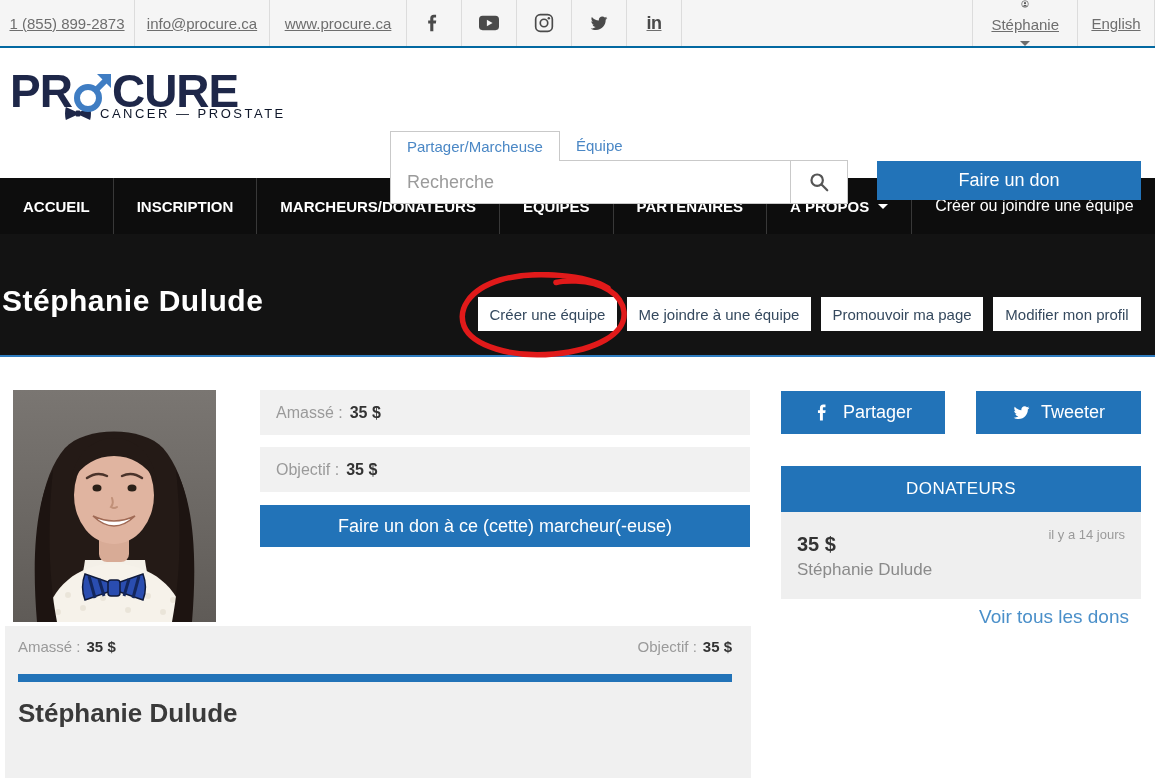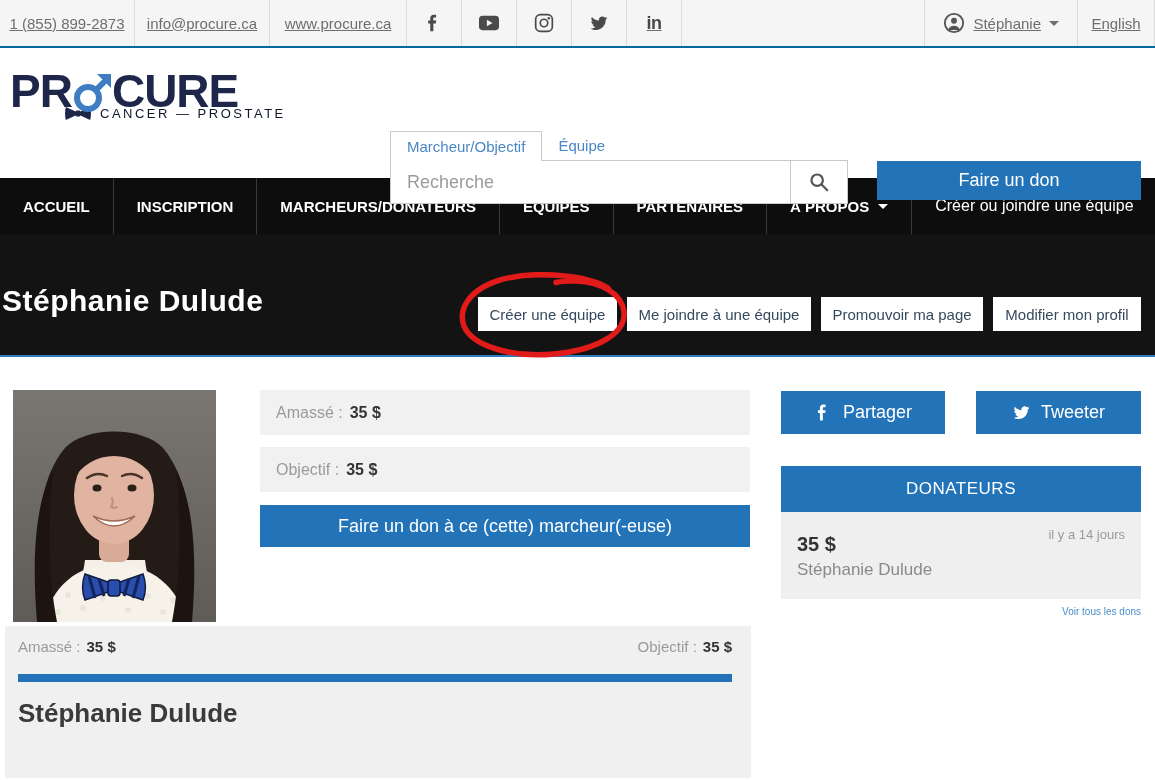--- a/index.html
+++ b/index.html
@@ -8,21 +8,21 @@
   .page { position:relative; width:1155px; height:780px; background:#fff; overflow:hidden; }
 
   
   .topbar { display:flex; height:48px; background:#f5f5f5; border-bottom:2px solid #0369a1; align-items:stretch; font-size:15px; color:#6e6e6e;text-decoration:underline; }
   .tb-cell { display:flex; align-items:center; justify-content:center; border-right:1px solid #dcdcdc; cursor:pointer; }
   .tb-phone { width:135px; }
   .tb-email { width:135px; }
   .tb-web   { width:137px; }
   .tb-icon  { width:55px; }
   .tb-spacer { flex:1; border-right:none; cursor:default; }
-  .tb-user { padding:0 18px; gap:8px; border-left:1px solid #dcdcdc; border-right:none; }
+  .tb-user { padding:0 18px; gap:8px; border-left:1px solid #dcdcdc; border-right:none;flex-direction:column; }
   .tb-lang { width:78px; border-left:1px solid #dcdcdc; }
   .tb-icon svg { width:20px; height:20px; }
   .in-glyph { font-weight:bold; font-size:18px; color:#4a4a4a; letter-spacing:-0.5px; }
   .caret-down { width:0; height:0; border-left:5px solid transparent; border-right:5px solid transparent; border-top:5px solid #6e6e6e; display:inline-block; }
 
   
   .header { position:relative; height:130px; background:#fff; }
   .logo { position:absolute; left:10px; top:20px; cursor:pointer; }
   .logo-main { display:flex; align-items:center; font-size:46px; font-weight:800; color:#1e2749; letter-spacing:-1px; line-height:46px; }
   .logo-male { width:38px; height:42px; margin:0 1px; position:relative; top:2px; }
@@ -64,21 +64,21 @@
   .donate-big { position:absolute; left:260px; top:148px; width:490px; height:42px; font-size:18px; }
   .share-btn { position:absolute; top:34px; height:43px; font-size:18px; gap:10px; }
   .share-fb { left:781px; width:164px; }
   .share-tw { left:976px; width:165px; }
   .share-btn svg { width:19px; height:19px; }
   .donors-head { position:absolute; left:781px; top:109px; width:360px; height:46px; font-size:17px; letter-spacing:0.5px; cursor:default; }
   .donor-card { position:absolute; left:781px; top:155px; width:360px; height:87px; background:#efefef; padding:14px 16px; }
   .donor-amt { font-size:20px; font-weight:bold; color:#333; margin-top:7px; }
   .donor-name { font-size:17px; color:#8a8a8a; margin-top:4px; }
   .donor-time { position:absolute; right:16px; top:15px; font-size:13px; color:#9a9a9a; }
-  .see-all { position:absolute; right:14px; top:249px; font-size:10px; color:#4a8fc9; cursor:pointer; }
+  .see-all { position:absolute; right:26px; top:249px; font-size:19px; color:#4a8fc9; cursor:pointer; }
 
   .summary { position:absolute; left:5px; top:269px; width:746px; height:152px; background:#f0f0f0; }
   .sum-row { position:absolute; left:13px; right:19px; top:12px; display:flex; justify-content:space-between; font-size:15px; color:#9a9a9a; }
   .sum-row strong { color:#333; margin-left:6px; }
   .progress-track { position:absolute; left:13px; right:19px; top:48px; height:8px; background:#d9d9d9; }
   .progress-fill { height:100%; background:#2273b8; width:0; }
   .sum-title { position:absolute; left:13px; top:72px; font-size:26px; font-weight:800; color:#3a3a3a; }
 </style>
 </head>
 <body>
@@ -144,21 +144,21 @@
           <path d="M2 1l11 5v4L2 15c-1.2-4-1.2-10 0-14z" fill="#1e2749"></path>
           <path d="M28 1L17 6v4l11 5c1.2-4 1.2-10 0-14z" fill="#1e2749"></path>
           <rect x="12.5" y="4.7" width="5" height="6.6" rx="1.2" fill="#1e2749"></rect>
         </svg>
         <span class="logo-tagline">CANCER — PROSTATE</span>
       </div>
     </div>
 
     <div class="search-block">
       <div class="tabs">
-        <div class="tab active">Marcheur/Objectif</div>
+        <div class="tab active">Partager/Marcheuse</div>
         <div class="tab">Équipe</div>
       </div>
       <div class="search-box">
         <input type="text" placeholder="Recherche" style="">
         <div class="search-btn">
           <svg width="22" height="22" viewBox="0 0 24 24">
               <circle cx="10" cy="10" r="6.2" fill="none" stroke="#555" stroke-width="2.4"></circle>
               <line x1="14.8" y1="14.8" x2="21" y2="21" stroke="#555" stroke-width="2.4" stroke-linecap="round"></line>
             </svg>
         </div>

